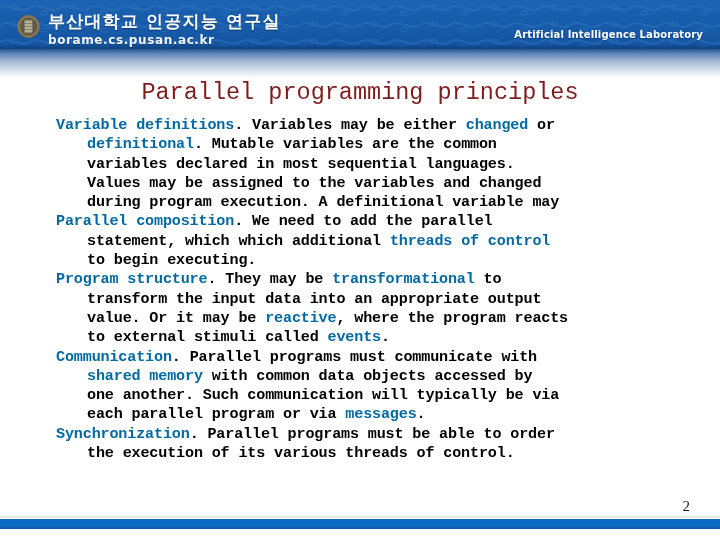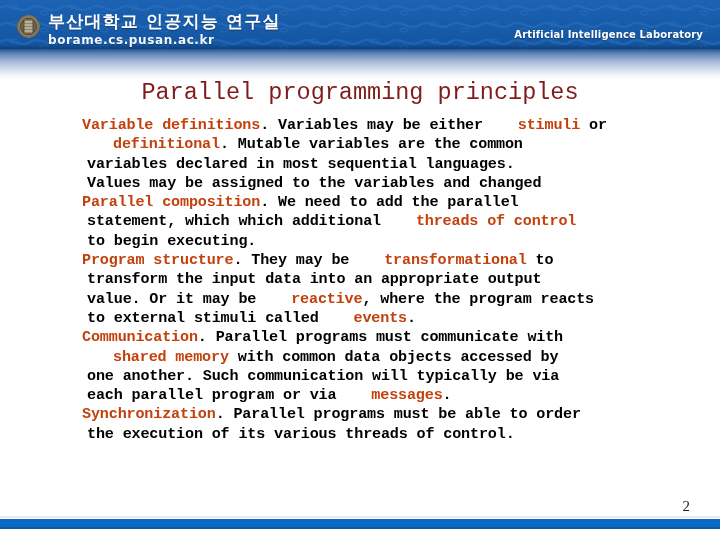--- a/index.html
+++ b/index.html
@@ -146,22 +146,21 @@
     margin: 0;
     padding: 0;
   }
   .line {
     white-space: pre;
   }
   .line.cont {
     padding-left: 31px;
   }
   .kw {
-    color: #c2410c;
-    margin-left: 26px;
+    color: #0369a1;
   }
 
   
   #page-number {
     position: absolute;
     right: 30px;
     top: 498px;
     font-family: "Liberation Serif", "DejaVu Serif", serif;
     font-size: 15px;
     color: #1a1a1a;
@@ -236,24 +235,25 @@
       <span id="logo-url">borame.cs.pusan.ac.kr</span>
     </div>
   </div>
 
   <div id="lab-name">Artificial Intelligence Laboratory</div>
 
   <div id="slide-title">Parallel programming principles</div>
 
   <div id="body-text">
       <div class="para">
-        <div class="line"><span class="kw">Variable definitions</span><span>. Variables may be either </span><span class="kw">stimuli</span><span> or</span></div>
+        <div class="line"><span class="kw">Variable definitions</span><span>. Variables may be either </span><span class="kw">changed</span><span> or</span></div>
         <div class="line cont"><span class="kw">definitional</span><span>. Mutable variables are the common</span></div>
         <div class="line cont"><span>variables declared in most sequential languages.</span></div>
         <div class="line cont"><span>Values may be assigned to the variables and changed</span></div>
+        <div class="line cont"><span>during program execution. A definitional variable may</span></div>
       </div>
       <div class="para">
         <div class="line"><span class="kw">Parallel composition</span><span>. We need to add the parallel</span></div>
         <div class="line cont"><span>statement, which which additional </span><span class="kw">threads of control</span></div>
         <div class="line cont"><span>to begin executing.</span></div>
       </div>
       <div class="para">
         <div class="line"><span class="kw">Program structure</span><span>. They may be </span><span class="kw">transformational</span><span> to</span></div>
         <div class="line cont"><span>transform the input data into an appropriate output</span></div>
         <div class="line cont"><span>value. Or it may be </span><span class="kw">reactive</span><span>, where the program reacts</span></div>

